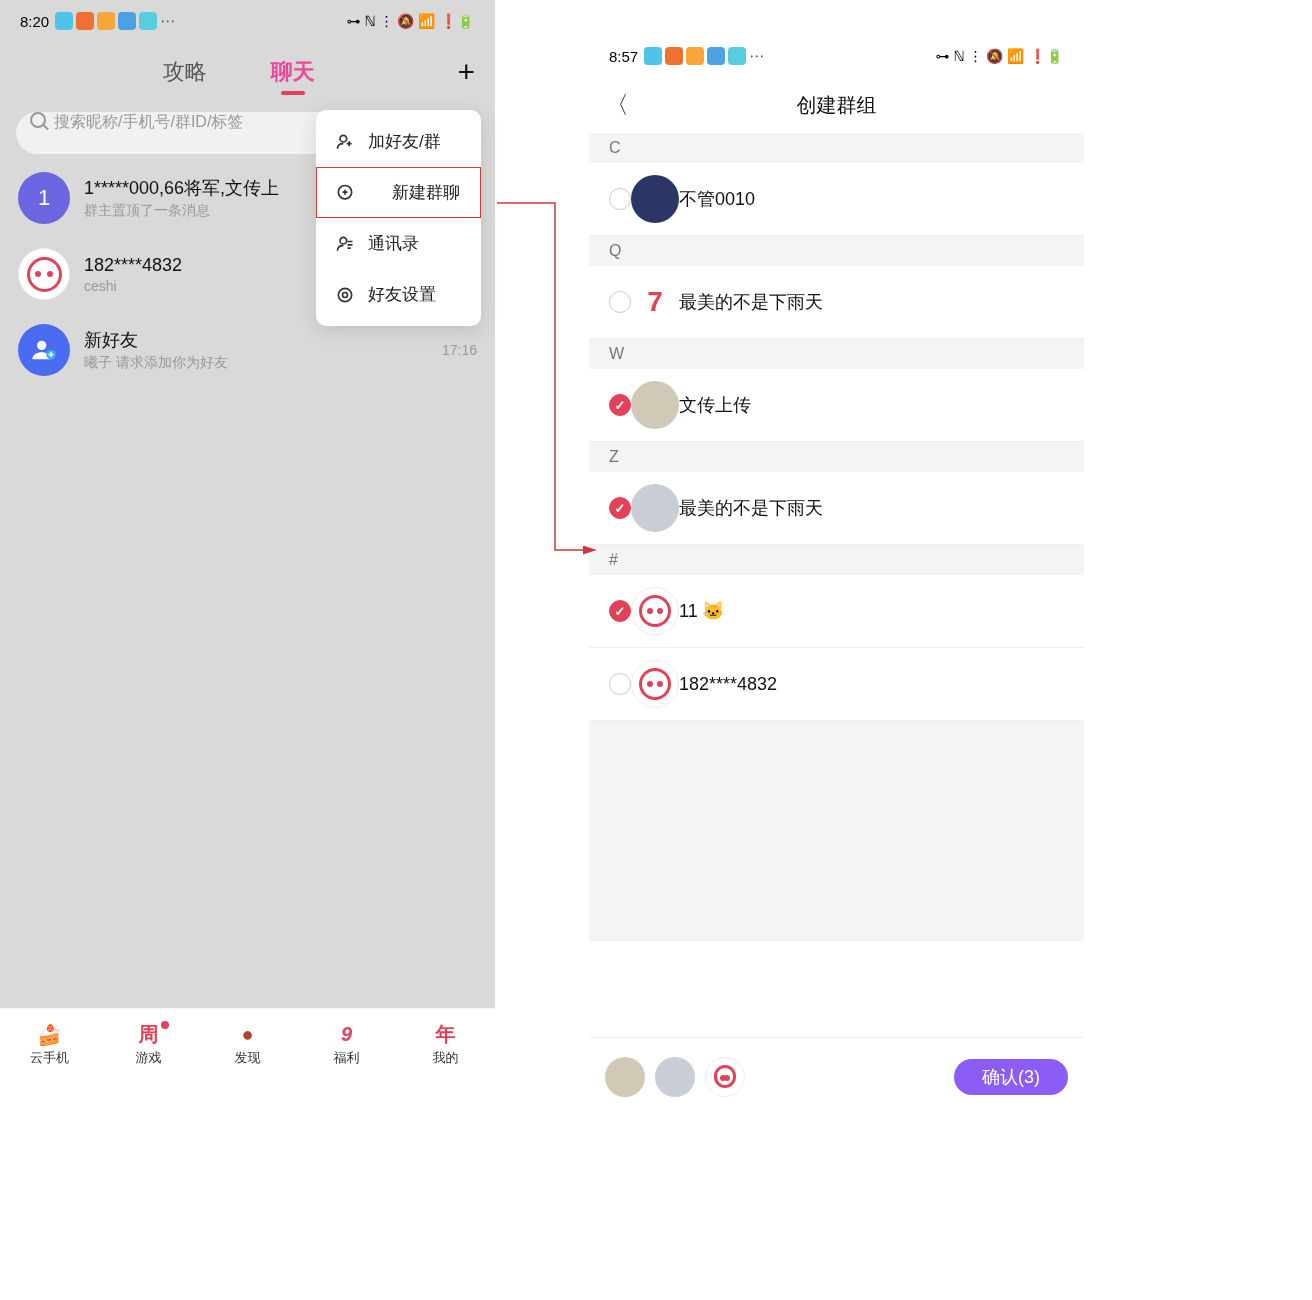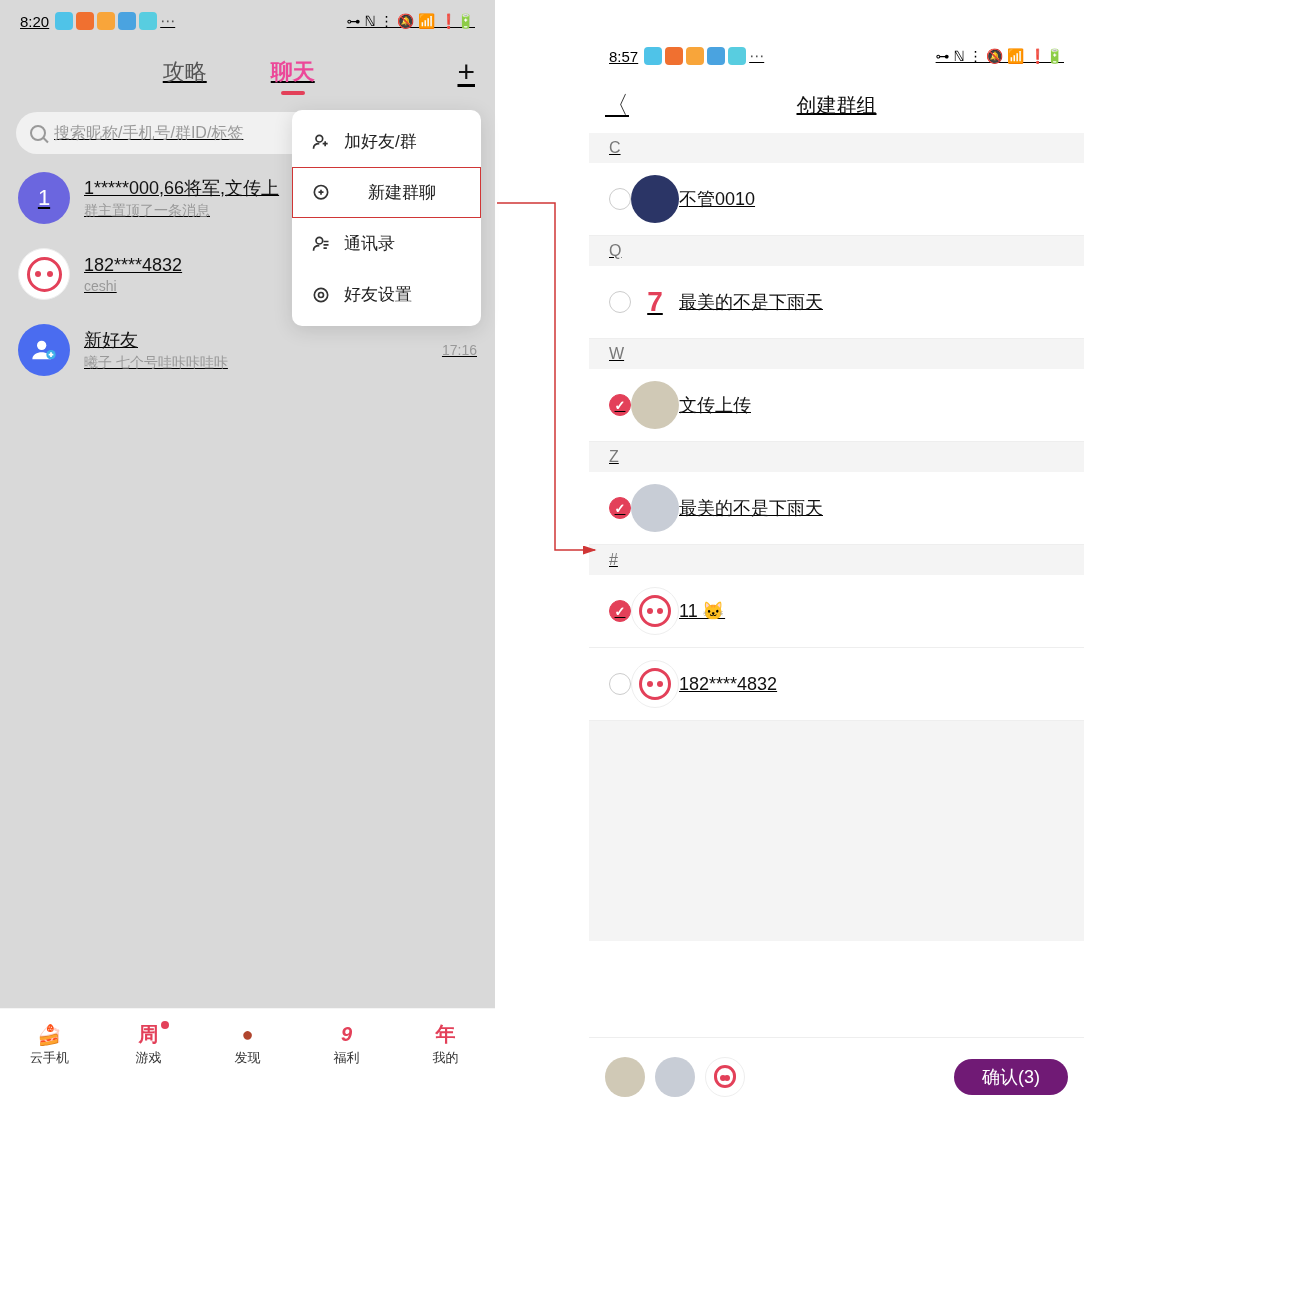--- a/index.html
+++ b/index.html
@@ -1,54 +1,54 @@
 <!DOCTYPE html>
 <html><head>
 <meta charset="utf-8">
 <style>
   * { box-sizing: border-box; margin: 0; padding: 0; font-family: -apple-system, "PingFang SC", "Microsoft YaHei", sans-serif; }
   body { background: #fff; width: 1312px; height: 1300px; position: relative; overflow: hidden; }
 
-  .phone { position: absolute; top: 0; width: 495px; height: 1080px; background: #fff; text-decoration: underline; }
+  .phone { position: absolute; top: 0; width: 495px; height: 1080px; background: #fff; }
   .phone.left { left: 0; }
   .phone.right { left: 589px; width: 495px; margin-top: 35px; }
 
   .overlay-dim { position:absolute; inset:0; background:rgba(0,0,0,0.15); }
 
   .statusbar { height: 42px; display: flex; align-items: center; padding: 0 20px; justify-content: space-between; font-size: 15px; font-weight: 500; position: relative; z-index: 3; }
   .sb-left { display:flex; align-items:center; gap:6px; }
   .sb-icons { display:flex; gap:3px; }
   .sb-chip { width:18px; height:18px; border-radius:4px; display:inline-block; }
   .sb-right { display:flex; align-items:center; gap:4px; font-size:14px; }
 
   .tabs { display:flex; align-items:center; height:60px; padding:0 20px; position:relative; z-index:3; }
   .tabs-center { flex:1; display:flex; justify-content:center; gap:64px; }
   .tab { font-size:22px; color:#555; font-weight:500; position:relative; }
   .tab.active { color:#ec4899; font-weight:600; }
   .tab.active::after { content:""; position:absolute; left:50%; transform:translateX(-50%); bottom:-8px; width:24px; height:4px; background:#e34059; border-radius:2px; }
   .plus { font-size:30px; font-weight:300; color:#111; }
 
-  .searchbar { margin:10px 16px 6px; height:42px; border-radius:21px; background:#f1f1f1; display:flex; align-items:center; padding:0 14px; gap:8px; position:relative; z-index:3; }
+  .searchbar { margin:10px 16px 6px; height:42px; border-radius:21px; background:#f1f1f1; display:flex; padding:0 14px; gap:8px; position:relative; z-index:3; }
   .search-ic { width:16px;height:16px;border:2px solid #999;border-radius:50%; position:relative; }
   .search-ic::after{content:"";position:absolute;width:7px;height:2px;background:#999;transform:rotate(45deg);right:-5px;bottom:-2px;}
   .searchbar span { color:#999; font-size:16px; }
 
   .chatlist { position:relative; z-index:3; }
   .chatitem { display:flex; align-items:center; gap:14px; padding:12px 18px; }
   .avatar { width:52px; height:52px; border-radius:50%; flex:none; display:flex; align-items:center; justify-content:center; color:#fff; font-size:22px; font-weight:500; position:relative; }
   .chatbody { flex:1; min-width:0; }
   .chtitle { font-size:18px; color:#111; font-weight:500; white-space:nowrap; overflow:hidden; text-overflow:ellipsis; }
   .chsub { font-size:14px; color:#999; margin-top:2px; }
   .chtime { font-size:14px; color:#999; }
 
   .bottomnav { position:absolute; bottom:0; left:0; right:0; height:72px; display:flex; background:#fff; z-index:3; border-top:1px solid rgba(0,0,0,0.04); }
   .bn-item { flex:1; display:flex; flex-direction:column; align-items:center; justify-content:center; gap:2px; font-size:13px; color:#333; position:relative; }
   .bn-ic { width:28px; height:24px; display:flex; align-items:center; justify-content:center; font-size:20px; font-weight:600; }
 
-  .dropdown { position:absolute; top:110px; right:14px; width:189px; background:#fff; border-radius:10px; box-shadow:0 4px 20px rgba(0,0,0,0.12); z-index:5; padding:6px 0; }
+  .dropdown { position:absolute; top:110px; right:14px; width:165px; background:#fff; border-radius:10px; box-shadow:0 4px 20px rgba(0,0,0,0.12); z-index:5; padding:6px 0; }
   .dropdown::before { content:""; position:absolute; top:-8px; right:22px; border:8px solid transparent; border-bottom-color:#fff; }
   .dd-item { display:flex; align-items:center; gap:12px; padding:14px 18px; font-size:17px; color:#222; }
   .dd-ic { width:22px; height:22px; display:flex; align-items:center; justify-content:center; }
   .dd-item.highlight { outline:1.5px solid #d03636; outline-offset:-1px;gap:36px; }
 
   
   .connector { position:absolute; z-index:10; pointer-events:none; }
 
   
   .r-header { height:56px; display:flex; align-items:center; padding:0 16px; }
@@ -58,21 +58,21 @@
   .section-head { background:#f4f4f4; padding:6px 20px; color:#777; font-size:16px; }
   .contact { display:flex; align-items:center; padding:12px 20px; border-bottom:1px solid #eee; }
   .checkbox { width:22px; height:22px; border-radius:50%; border:1.5px solid #ccc; flex:none; display:flex; align-items:center; justify-content:center; }
   .checkbox.checked { background:#e34059; border-color:#e34059; }
   .checkbox.checked::after { content:"✓"; color:#fff; font-size:13px; font-weight:700; }
   .c-avatar { width:48px; height:48px; border-radius:50%; flex:none; display:flex; align-items:center; justify-content:center; color:#fff; font-size:20px; }
   .c-name { font-size:18px; color:#111; }
 
   .r-footer { position:absolute; bottom:0; left:0; right:0; height:78px; background:#fff; display:flex; align-items:center; padding:0 16px; gap:10px; border-top:1px solid #eee; }
   .mini-av { width:40px;height:40px;border-radius:50%; }
-  .confirm-btn { margin-left:auto; background:#701a75; color:#fff; font-size:18px; font-weight:500; border:none; border-radius:26px; padding:6px 28px; }
+  .confirm-btn { margin-left:auto; background:#8b5cf6; color:#fff; font-size:18px; font-weight:500; border:none; border-radius:26px; padding:6px 28px; }
 
   
   .av-purple{background:#6b66df;} .av-bot{background:#fff;border:1px solid #eee;} .av-blue{background:#4a6cf0;}
   .av-tom{background:#2b3566;} .av-seven{background:#fff;} .av-photo1{background:#d0c9b6;} .av-photo2{background:#c8cdd6;}
   .bot-face{width:70%;height:70%;border:3px solid #e34059;border-radius:50%;position:relative;}
   .bot-face::before,.bot-face::after{content:"";position:absolute;width:6px;height:6px;background:#e34059;border-radius:50%;top:40%;}
   .bot-face::before{left:20%;} .bot-face::after{right:20%;}
 </style>
 </head>
 <body>
@@ -131,21 +131,21 @@
       <div class="avatar av-blue">
         <svg width="28" height="28" viewBox="0 0 24 24" fill="#fff">
             <circle cx="10" cy="8" r="4"></circle>
             <path d="M2 20c0-4 4-6 8-6s8 2 8 6"></path>
             <circle cx="18" cy="16" r="4" fill="#3fb0e8"></circle>
             <path d="M18 14v4M16 16h4" stroke="#fff" stroke-width="1.5"></path>
           </svg>
       </div>
       <div class="chatbody">
         <div class="chtitle">新好友</div>
-        <div class="chsub">曦子 七个号哇咔咔哇咔</div>
+        <div class="chsub">曦子 请求添加你为好友</div>
       </div>
       <div class="chtime">17:16</div>
     </div>
   </div>
 
   <div class="dropdown">
     <div class="dd-item">
       <span class="dd-ic">
           <svg width="20" height="20" viewBox="0 0 24 24" fill="none" stroke="#333" stroke-width="2">
             <circle cx="10" cy="8" r="4"></circle>

